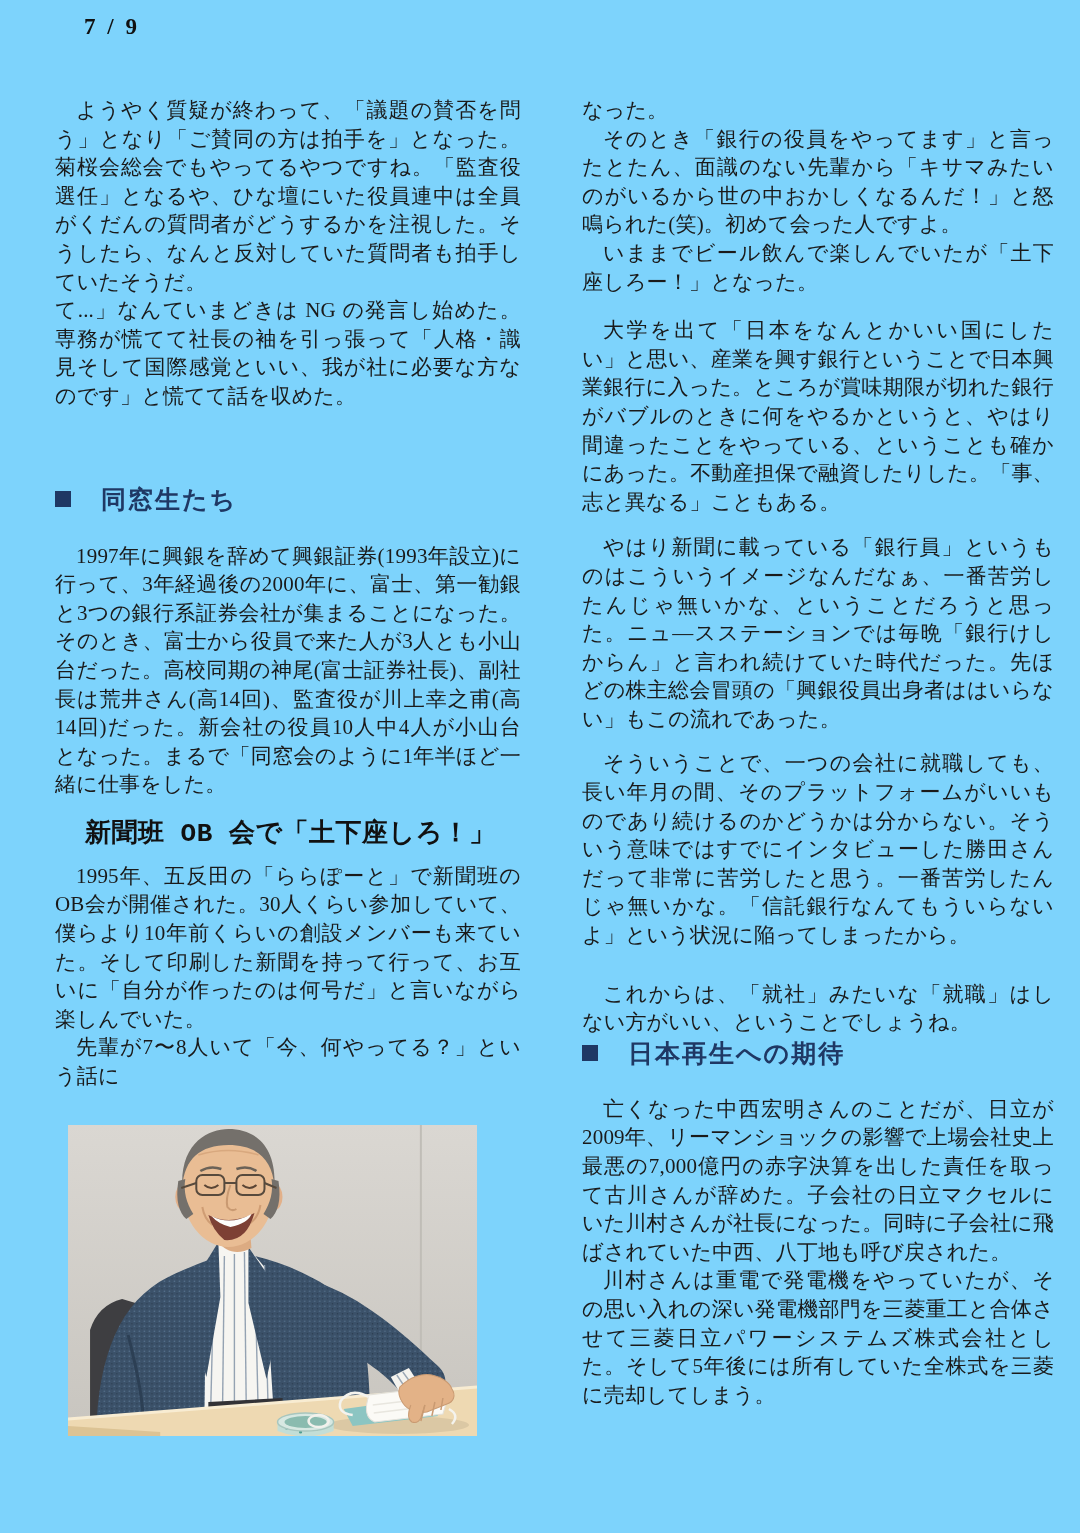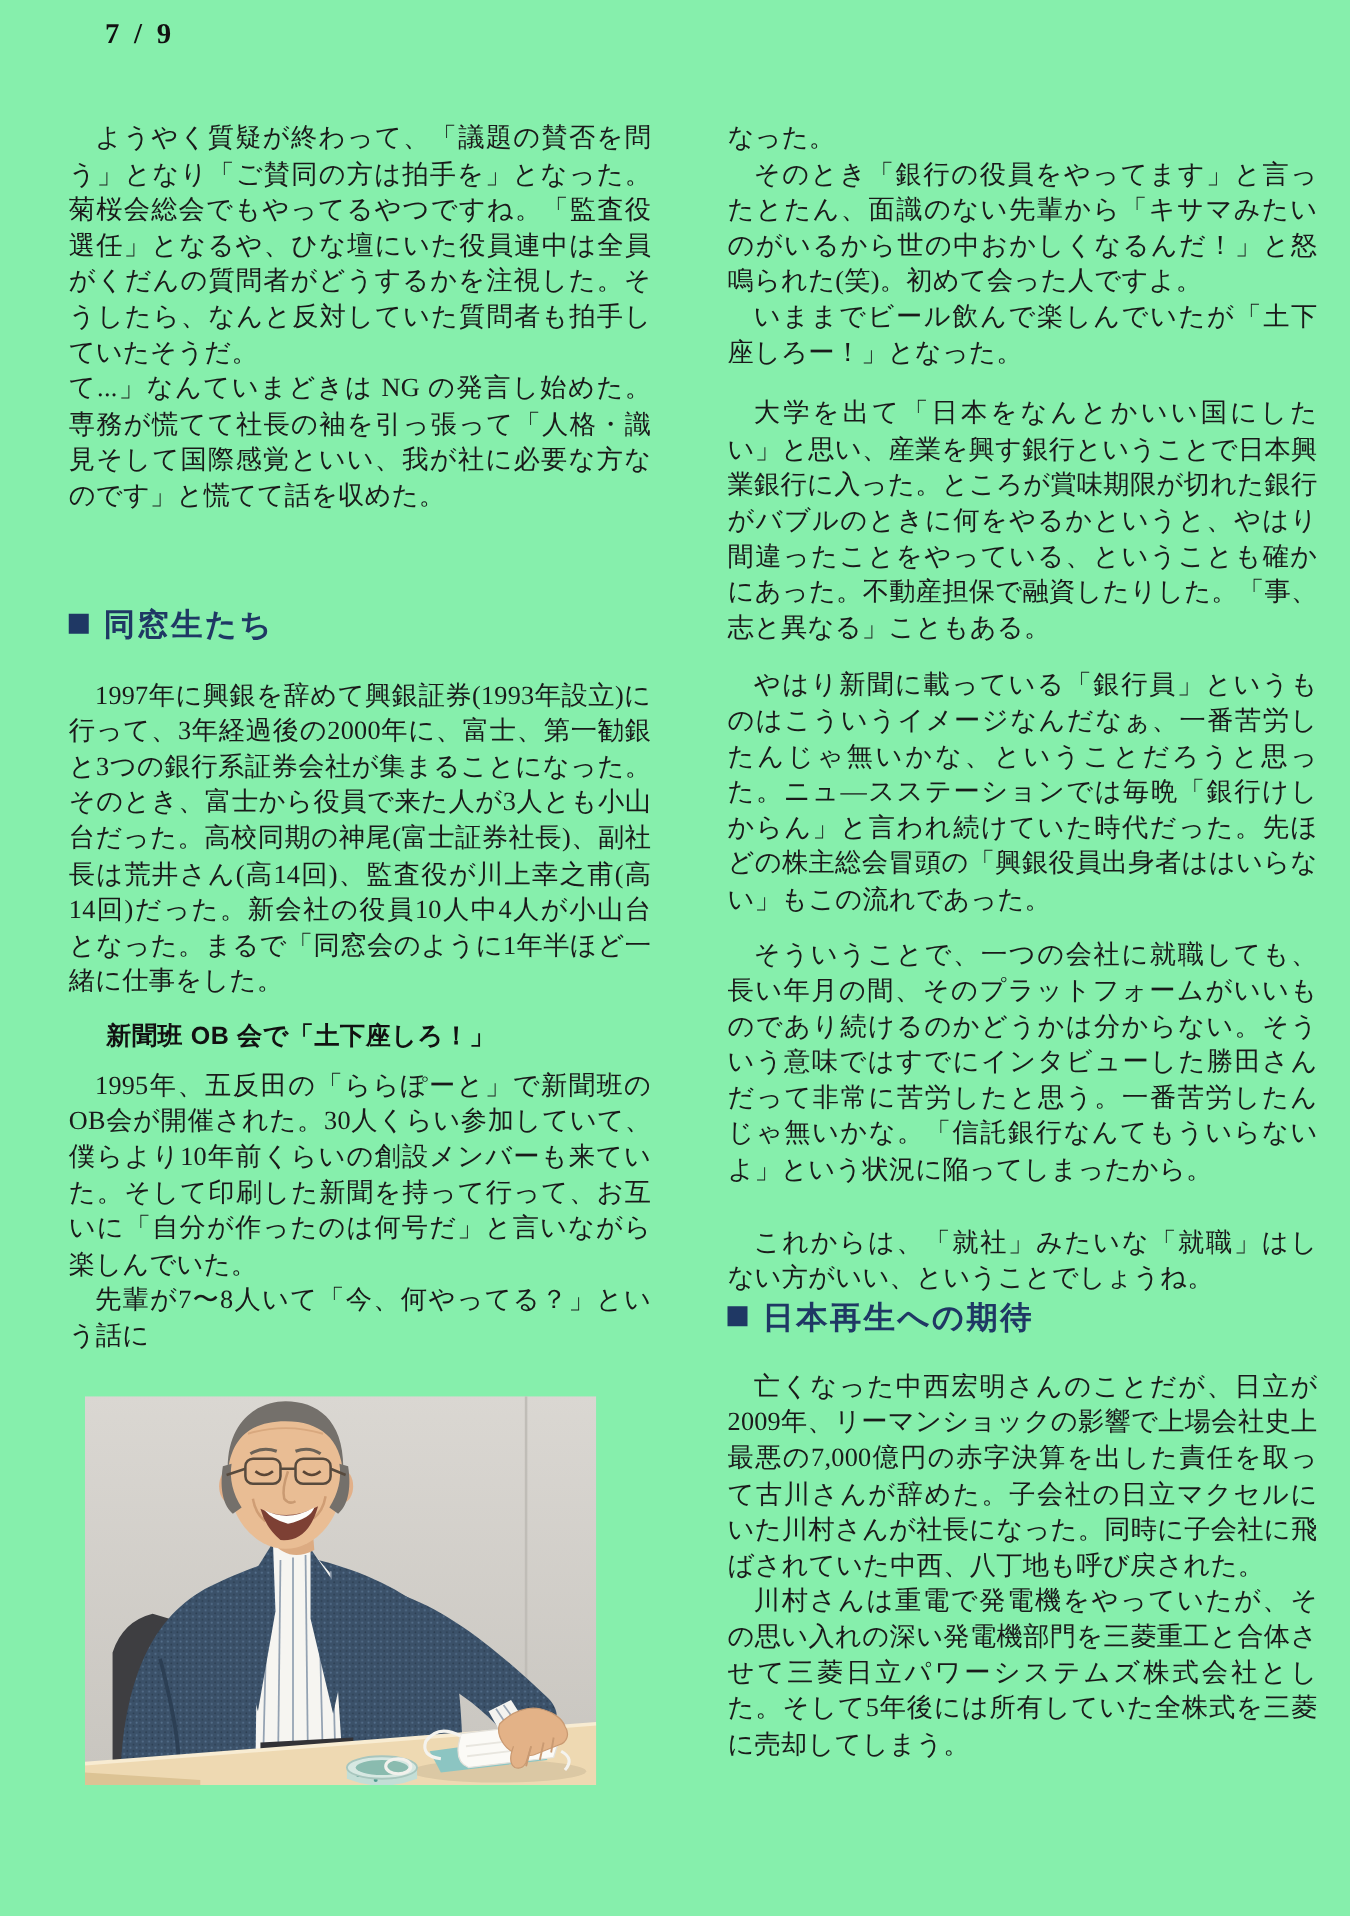--- a/index.html
+++ b/index.html
@@ -3,44 +3,44 @@
 <meta charset="utf-8">
 <title>Document</title>
 <style>
   * { margin:0; padding:0; box-sizing:border-box; }
   html,body { background:#ffffff; }
   body {
     width:1080px; height:1533px; position:relative; overflow:hidden;
     font-family:"Liberation Serif","DejaVu Serif",serif;
     color:#1a1a1a;
   }
-  .sheet { position:absolute; inset:0; background:#86efac; }
+  .sheet { position:absolute; inset:0; background:#7dd3fc; }
   .pagenum {
     position:absolute; left:84px; top:14px;
     font-family:"Liberation Serif","DejaVu Serif",serif;
     font-weight:bold; font-size:23px; letter-spacing:3px; color:#111;
   }
   .col { position:absolute; top:96px; }
   .col.left  { left:55px;  width:466px; }
   .col.right { left:582px; width:472px; }
   .body {
     font-size:21px; line-height:28.6px; letter-spacing:0.2px;
     text-align:justify; text-indent:1em;
   }
   .body.flush { text-indent:0; }
   .sec {
-    display:flex; align-items:center; gap:12px;
+    display:flex; align-items:center; gap:30px;
     font-family:"Liberation Sans","DejaVu Sans",sans-serif;
     font-weight:bold; font-size:25px; letter-spacing:2px;
     color:#1f3864;
   }
   .sq { width:16px; height:16px; background:#1f3864; flex:0 0 auto; }
   .sub {
-    font-family:Liberation Sans, sans-serif;
-    font-weight:bold; font-size:20px; color:#111;
+    font-family:Liberation Mono, monospace;
+    font-weight:bold; font-size:26px; color:#111;
     letter-spacing:0.5px; margin:16px 0 0 30px;
   }
   .photo { margin:34px 0 0 13px; width:409px; height:311px; }
   .photo svg { display:block; width:100%; height:100%; }
 </style>
 </head>
 <body>
 
 <div class="sheet">
 

